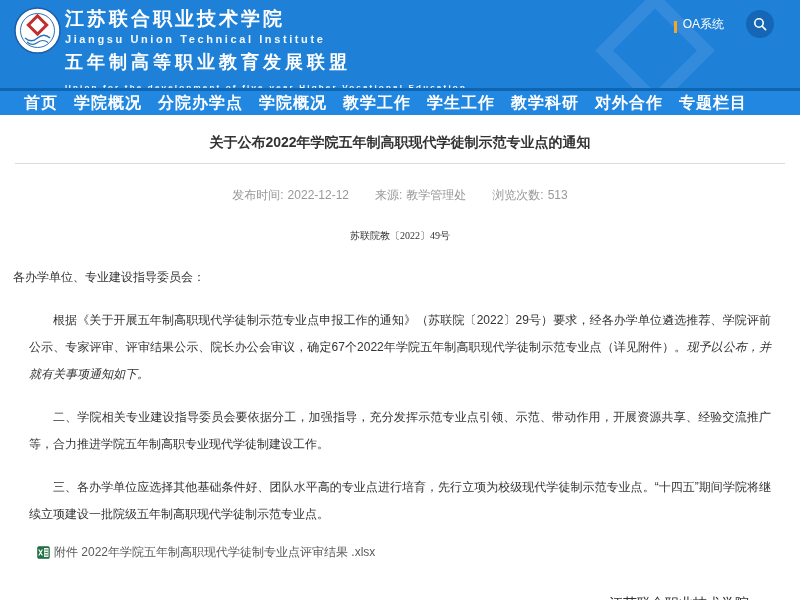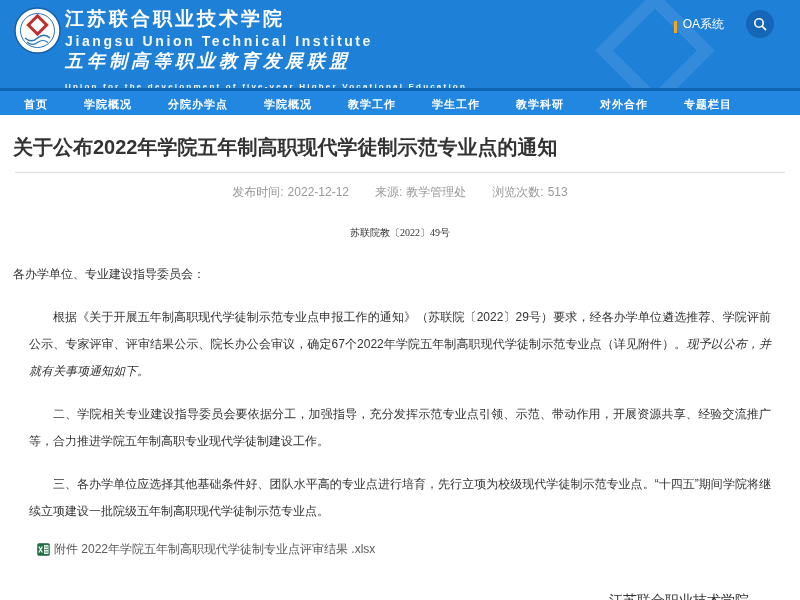--- a/index.html
+++ b/index.html
@@ -17,39 +17,39 @@
     width:800px;height:600px;overflow:hidden;background:#fff;
     font-family:"Liberation Sans","DejaVu Sans",sans-serif;
     -webkit-font-smoothing:antialiased;
   }
   
   .header{position:relative;height:88px;background:var(--header-blue);overflow:hidden;}
   .watermark{position:absolute;right:55px;top:-18px;width:180px;height:180px;opacity:.09;pointer-events:none;}
   .logo{position:absolute;left:14px;top:7px;width:47px;height:47px;cursor:pointer;}
   .brand{position:absolute;left:65px;top:6px;color:#fff;white-space:nowrap;}
   .brand-cn1{font-size:19px;font-weight:bold;letter-spacing:3px;}
-  .brand-en1{font-size:14px;letter-spacing:2.6px;margin-top:1px;font-weight:bold;opacity:.95;}
-  .brand-cn2{font-size:18px;font-weight:bold;font-style:italic;letter-spacing:4px;
+  .brand-en1{font-size:11px;letter-spacing:2.6px;margin-top:1px;font-weight:bold;opacity:.95;}
+  .brand-cn2{font-size:18px;font-weight:bold;letter-spacing:4px;margin-top:5px;
              font-family:"Liberation Serif","DejaVu Serif",serif;}
   .brand-en2{font-size:8px;letter-spacing:2.2px;margin-top:9px;font-weight:bold;opacity:.95;}
   .oa{position:absolute;right:76px;top:16px;display:flex;align-items:flex-end;gap:6px;
       color:#fff;font-size:12px;cursor:pointer;}
   .oa-bar{width:3px;height:12px;background:var(--accent-orange);}
   .search-btn{position:absolute;right:26px;top:10px;width:28px;height:28px;border-radius:50%;
       background:rgba(8,70,140,.45);display:flex;align-items:center;justify-content:center;cursor:pointer;}
   
   .nav{height:27px;background:var(--nav-blue);border-top:3px solid var(--header-strip);
        display:flex;justify-content:space-between;padding:0 60px 0 16px;}
-  .nav-item{line-height:27px;color:#fff;font-size:11px;font-weight:bold;letter-spacing:1px;
-            padding:0 8px;cursor:pointer;white-space:nowrap;}
+  .nav-item{line-height:27px;color:#fff;font-size:16px;font-weight:bold;letter-spacing:1px;
+            padding:0 8px;cursor:pointer;white-space:nowrap;font-family:Liberation Mono, monospace;}
   
   .content{padding:0 13px;color:var(--text-dark);}
-  .title{font-size:20px;font-weight:bold;color:var(--text-dark);margin:19px 0 11px;}
+  .title{text-align:center;font-size:14px;font-weight:bold;color:var(--text-dark);margin:19px 0 11px;}
   .divider{border:none;border-top:1px solid #dcdcdc;margin:0 2px;}
-  .meta{display:flex;justify-content:center;gap:26px;margin-top:11px;
+  .meta{display:flex;justify-content:center;gap:26px;margin-top:23px;
         font-size:12px;color:var(--text-gray);}
   .meta span{white-space:nowrap;}
   .meta .lbl{margin-right:4px;}
   .doc-number{text-align:center;font-size:10px;margin-top:25px;
               font-family:"Liberation Serif","DejaVu Serif",serif;}
   .body-text{margin-top:21px;font-size:12px;line-height:27px;text-align:justify;}
   .para{text-indent:2em;margin:16px;}
   .salutation{text-indent:0;margin:0;}
   .kai{font-family:"Liberation Serif","DejaVu Serif",serif;font-style:italic;}
   .attachment{margin:12px 0 0 24px;font-size:12px;color:#5a5a5a;

